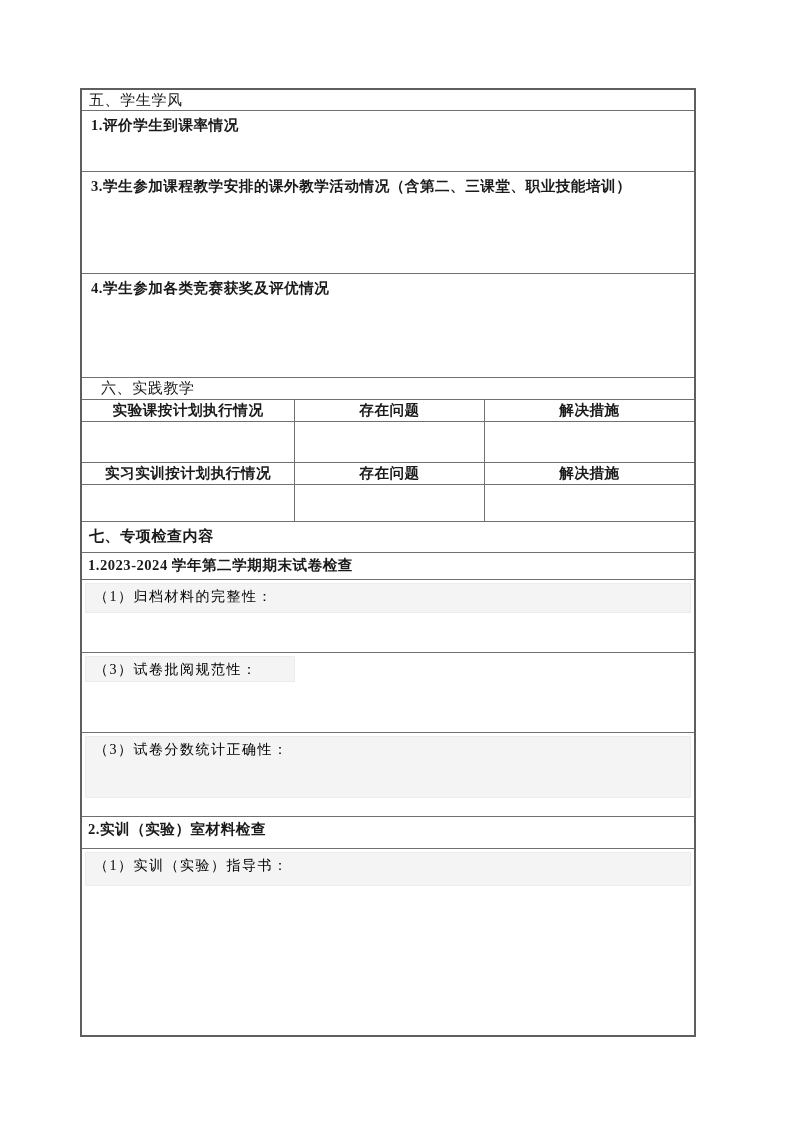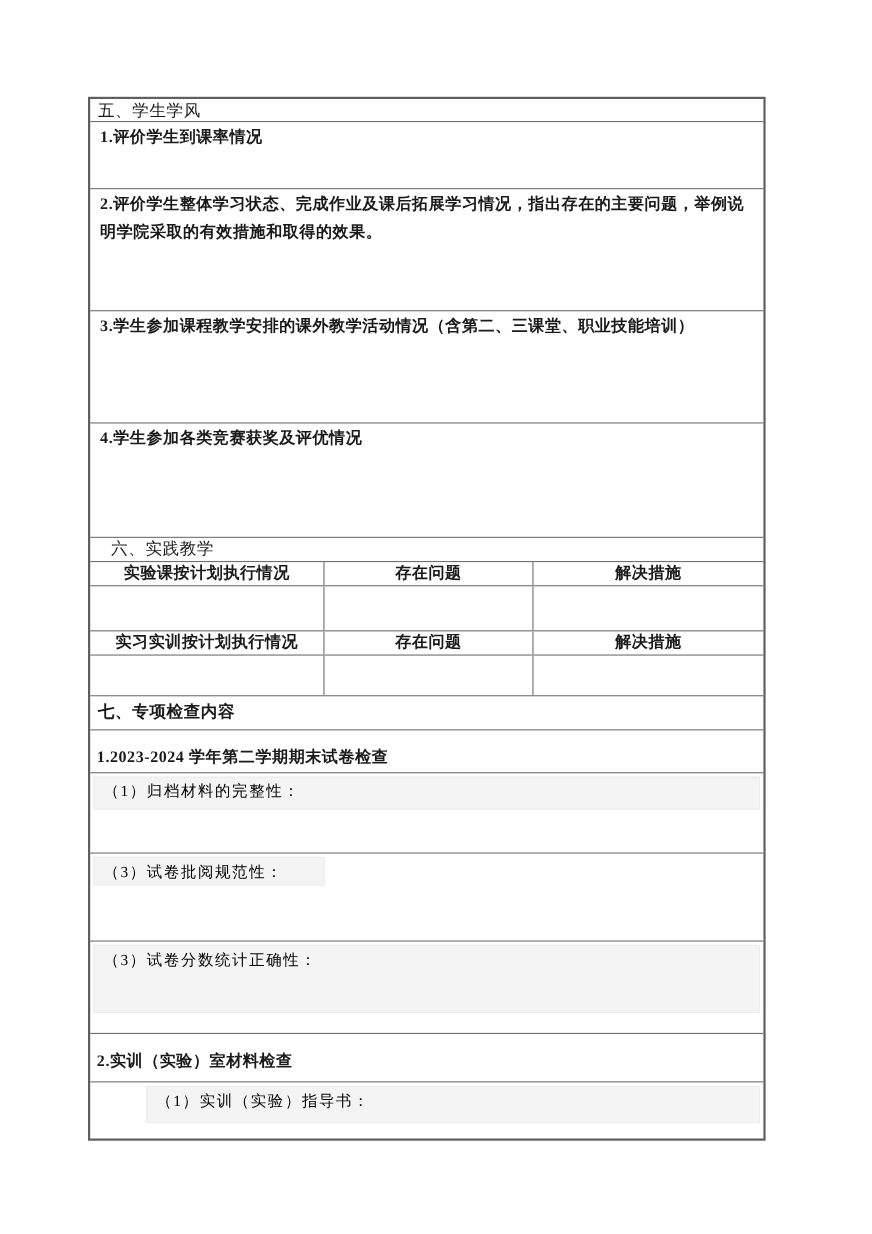--- a/index.html
+++ b/index.html
@@ -41,21 +41,20 @@
     font-size: 15px;
     font-weight: bold;
     letter-spacing: 0.6px;
     padding: 5px 4px 0 7px;
   }
   .sub-title {
     font-size: 14.6px;
     font-weight: bold;
     letter-spacing: 0.5px;
     padding: 3px 4px 0 6px;
-    margin-top: 12px;
   }
   .cols { display: flex; flex-direction: row; }
   .cell { height: 100%; }
   .c1 { width: 213px; border-right: 1px solid #707070; }
   .c2 { width: 190px; border-right: 1px solid #707070; }
   .c3 { flex: 1; }
   .hdr {
     font-size: 14.6px;
     font-weight: bold;
     letter-spacing: 0.5px;
@@ -84,35 +83,34 @@
   .r7  { height: 22px; }
   .r8  { height: 41px; }
   .r9  { height: 22px; font-family: Liberation Serif, serif; }
   .r10 { height: 37px; }
   .r11 { height: 31px; }
   .r12 { height: 27px; }
   .r13 { height: 73px; }
   .r14 { height: 80px; }
   .r15 { height: 84px; }
   .r16 { height: 32px; }
-  .r17 { height: 74px; margin-left: 48px; }
+  .r17 { height: 74px; }
   .h30 { height: 30px; }
   .h62 { height: 62px; }
   .h34 { height: 34px; }
 </style>
 </head>
 <body>
 
 <div class="doc-table">
 
   <div class="t-row r1 sec-title">五、学生学风</div>
 
   <div class="t-row r2 bold-item">1.评价学生到课率情况</div>
 
-  <div class="t-row r3 bold-item">2.评价学生整体学习状态、完成作业及课后拓展学习情况，指出存在的主要问题，举例说明学院采取的有效措施和取得的效果。</div>
 
   <div class="t-row r4 bold-item">3.学生参加课程教学安排的课外教学活动情况（含第二、三课堂、职业技能培训）</div>
 
   <div class="t-row r5 bold-item">4.学生参加各类竞赛获奖及评优情况</div>
 
   <div class="t-row r6 sec-title">六、实践教学</div>
 
   <div class="t-row r7 cols">
     <div class="cell c1 hdr">实验课按计划执行情况</div>
     <div class="cell c2 hdr">存在问题</div>

